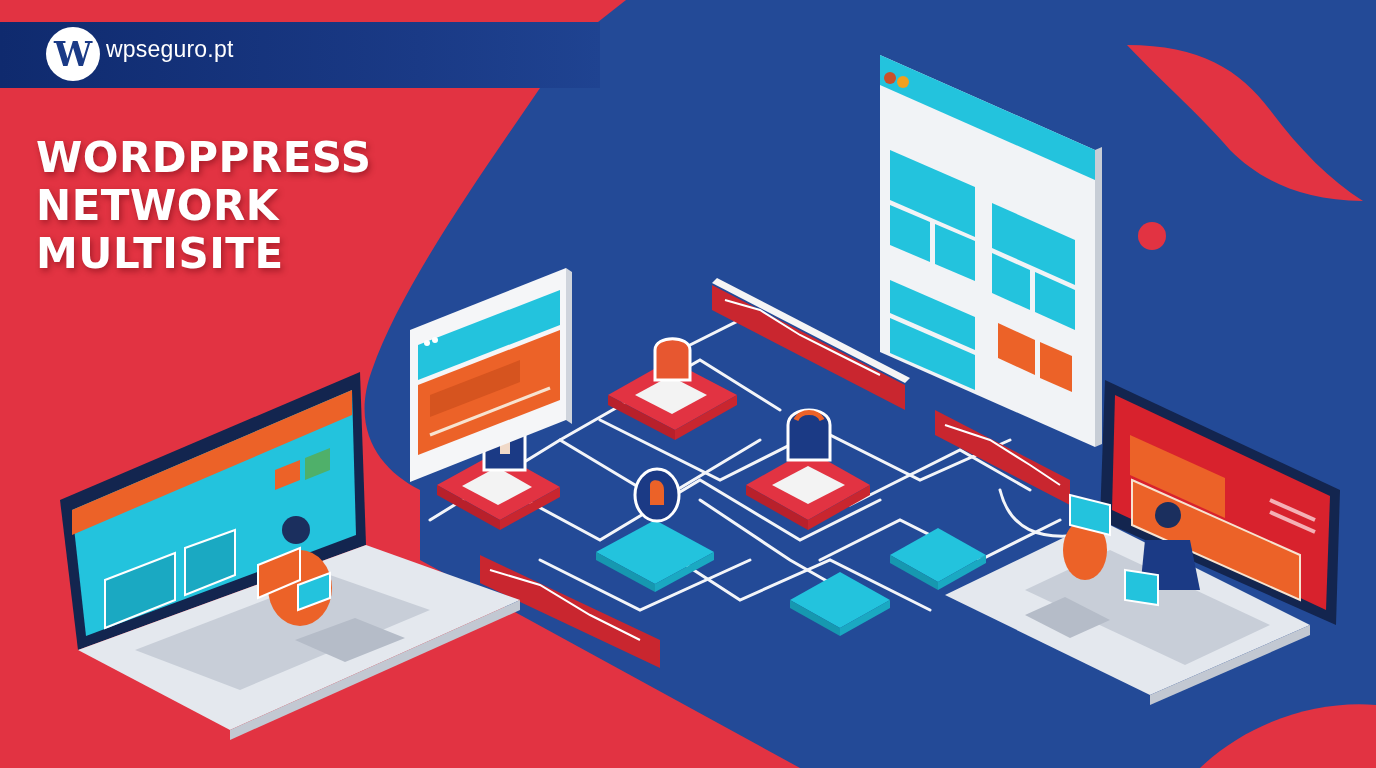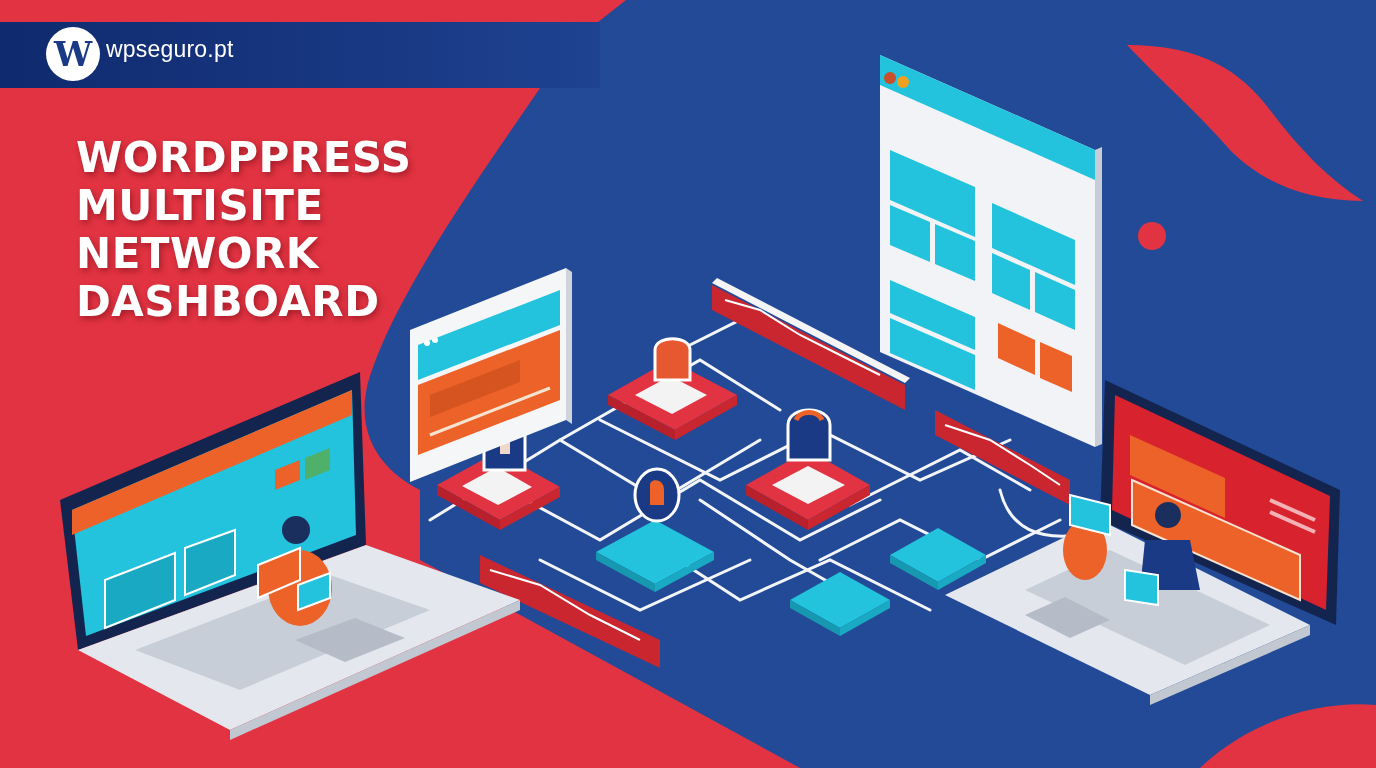--- a/index.html
+++ b/index.html
@@ -9,21 +9,21 @@
     .logo-bar { position: absolute; left: 0; top: 22px; width: 600px; height: 66px;
       background: linear-gradient(90deg, #0f2a6e 0%, #1a3a86 70%, #1f4391 100%); }
     .logo-mark { position: absolute; left: 46px; top: 27px; width: 54px; height: 54px; border-radius: 50%;
       background: #ffffff; color: #1a3a86; font-family: "DejaVu Serif", serif; font-weight: bold;
       font-size: 34px; line-height: 54px; text-align: center; }
     .logo-text { position: absolute; left: 106px; top: 36px; color: #ffffff; font-size: 23px;
       font-family: "Liberation Sans", sans-serif; letter-spacing: 0.2px; }
     .title { position: absolute; left: 36px; top: 134px; margin: 0; color: #ffffff;
       font-family: "DejaVu Sans", sans-serif; font-weight: bold; font-size: 42px; line-height: 48px;
       letter-spacing: 0.5px; text-shadow: 2px 3px 6px rgba(90,0,10,0.45); }
-    .title span { display: block; margin-left: 40px; }
+    .title span { display: block; }
   </style>
 </head>
 <body>
 
 <div class="stage">
 
   <svg class="bg-svg" width="1376" height="768" viewBox="0 0 1376 768" xmlns="http://www.w3.org/2000/svg">
 
     <rect x="0" y="0" width="1376" height="768" fill="#234a97"></rect>
 
@@ -186,17 +186,16 @@
       <polygon points="1125,570 1158,575 1158,605 1125,600" fill="#23c3dd" stroke="#fff" stroke-width="2"></polygon>
     </g>
   </svg>
 
   <div class="logo-bar"></div>
   <div class="logo-mark">W</div>
   <div class="logo-text">wpseguro.pt</div>
 
   <h1 class="title">
     <span>WORDPPRESS</span>
+    <span>NETWORK</span>
     <span>MULTISITE</span>
-    <span>NETWORK</span>
-    <span>DASHBOARD</span>
   </h1>
 </div>
 
 </body></html>

